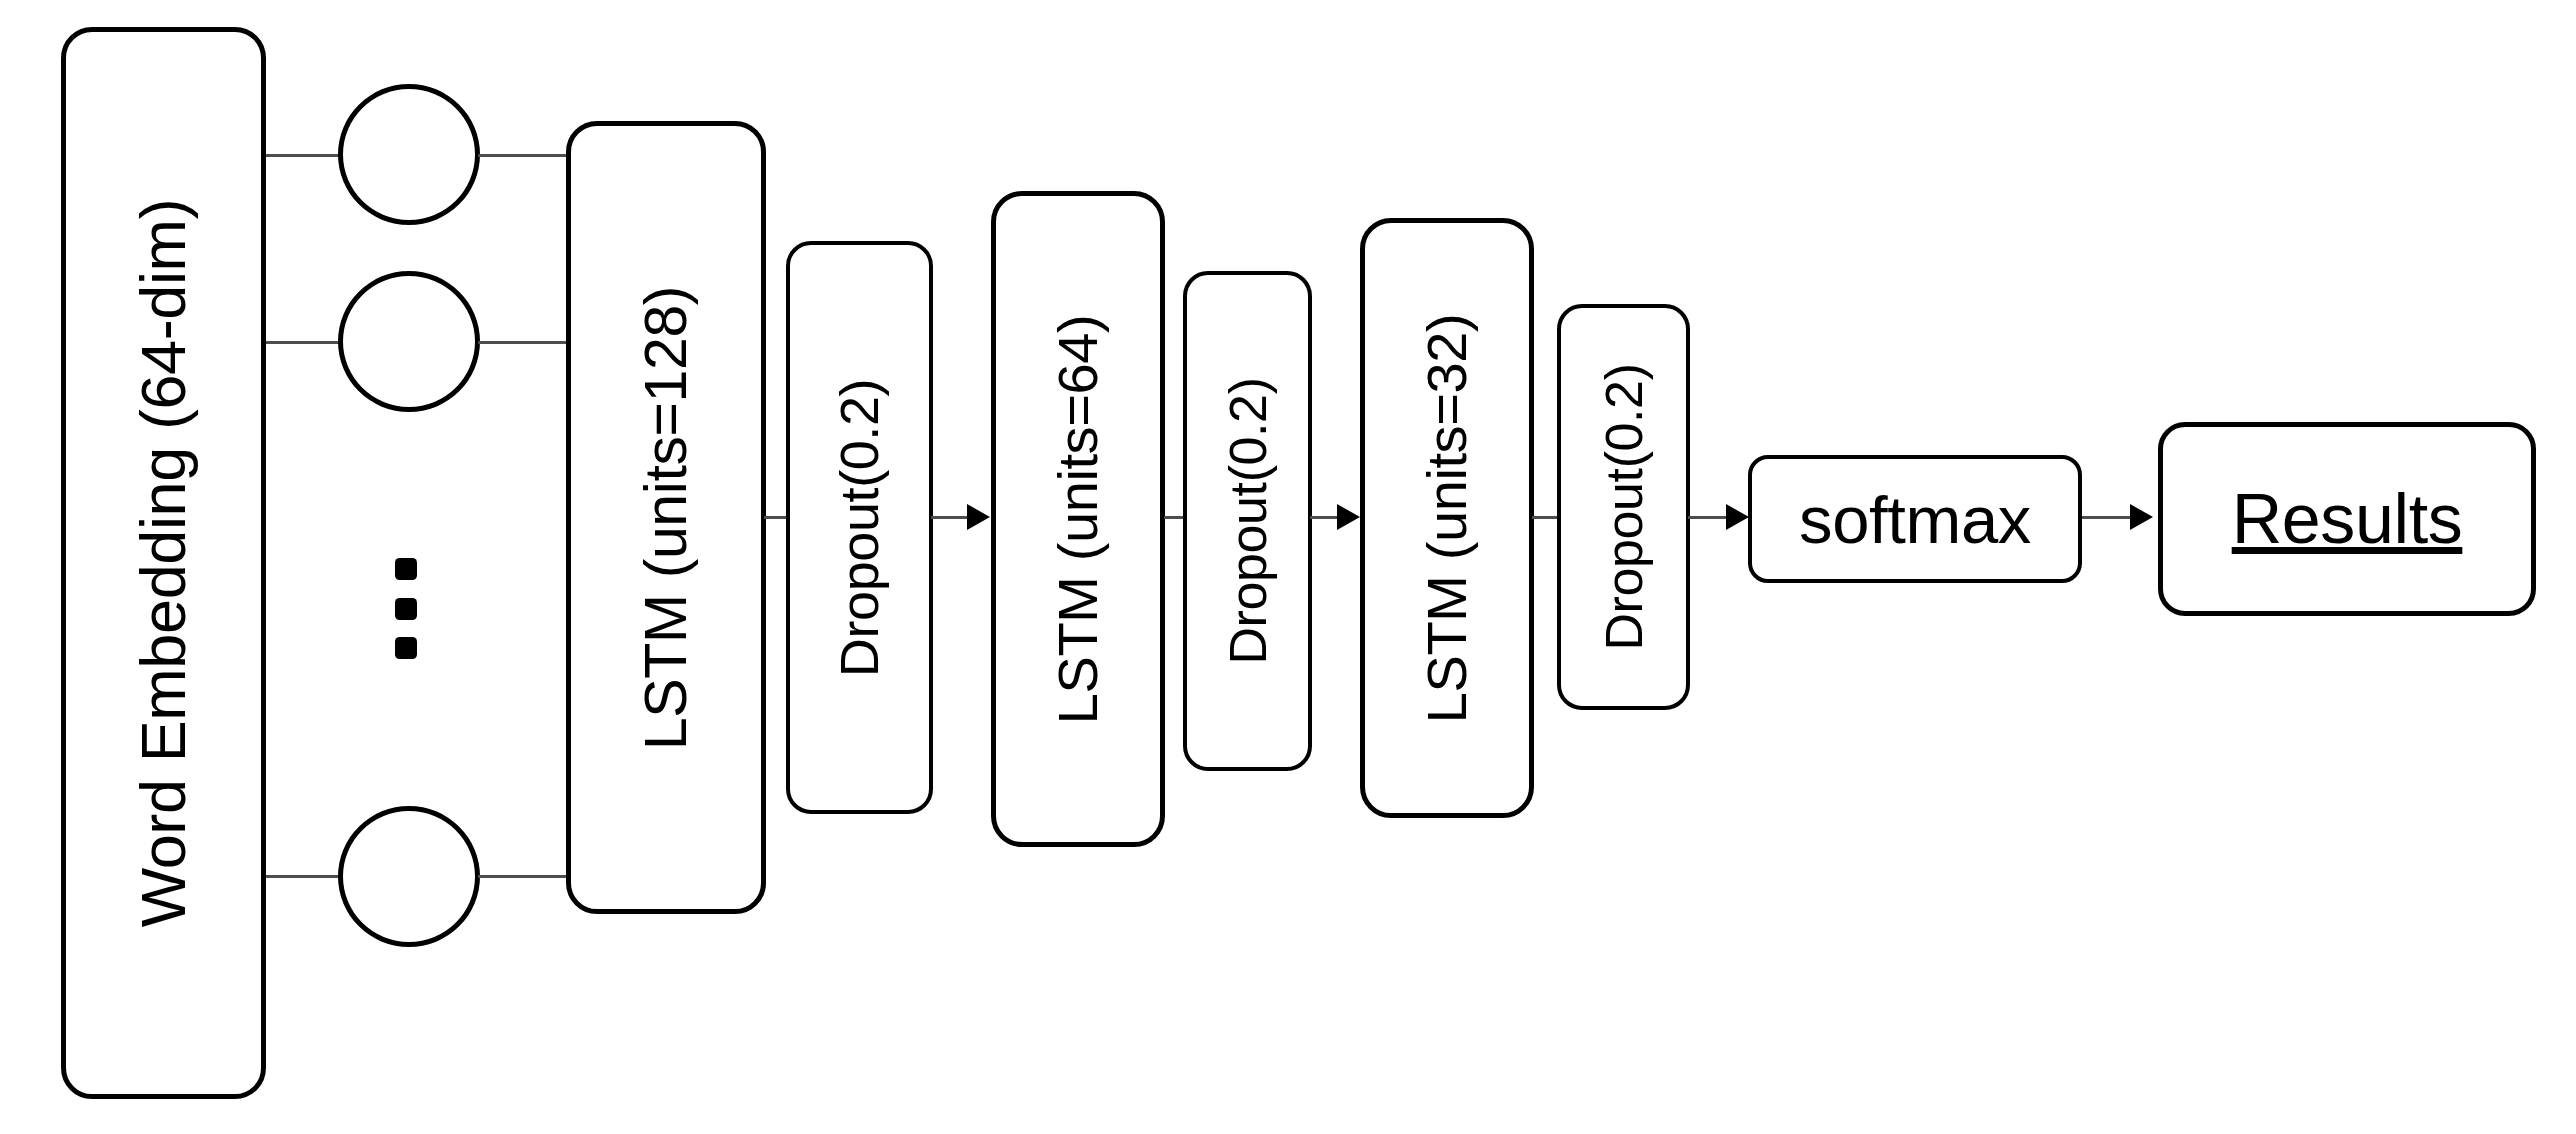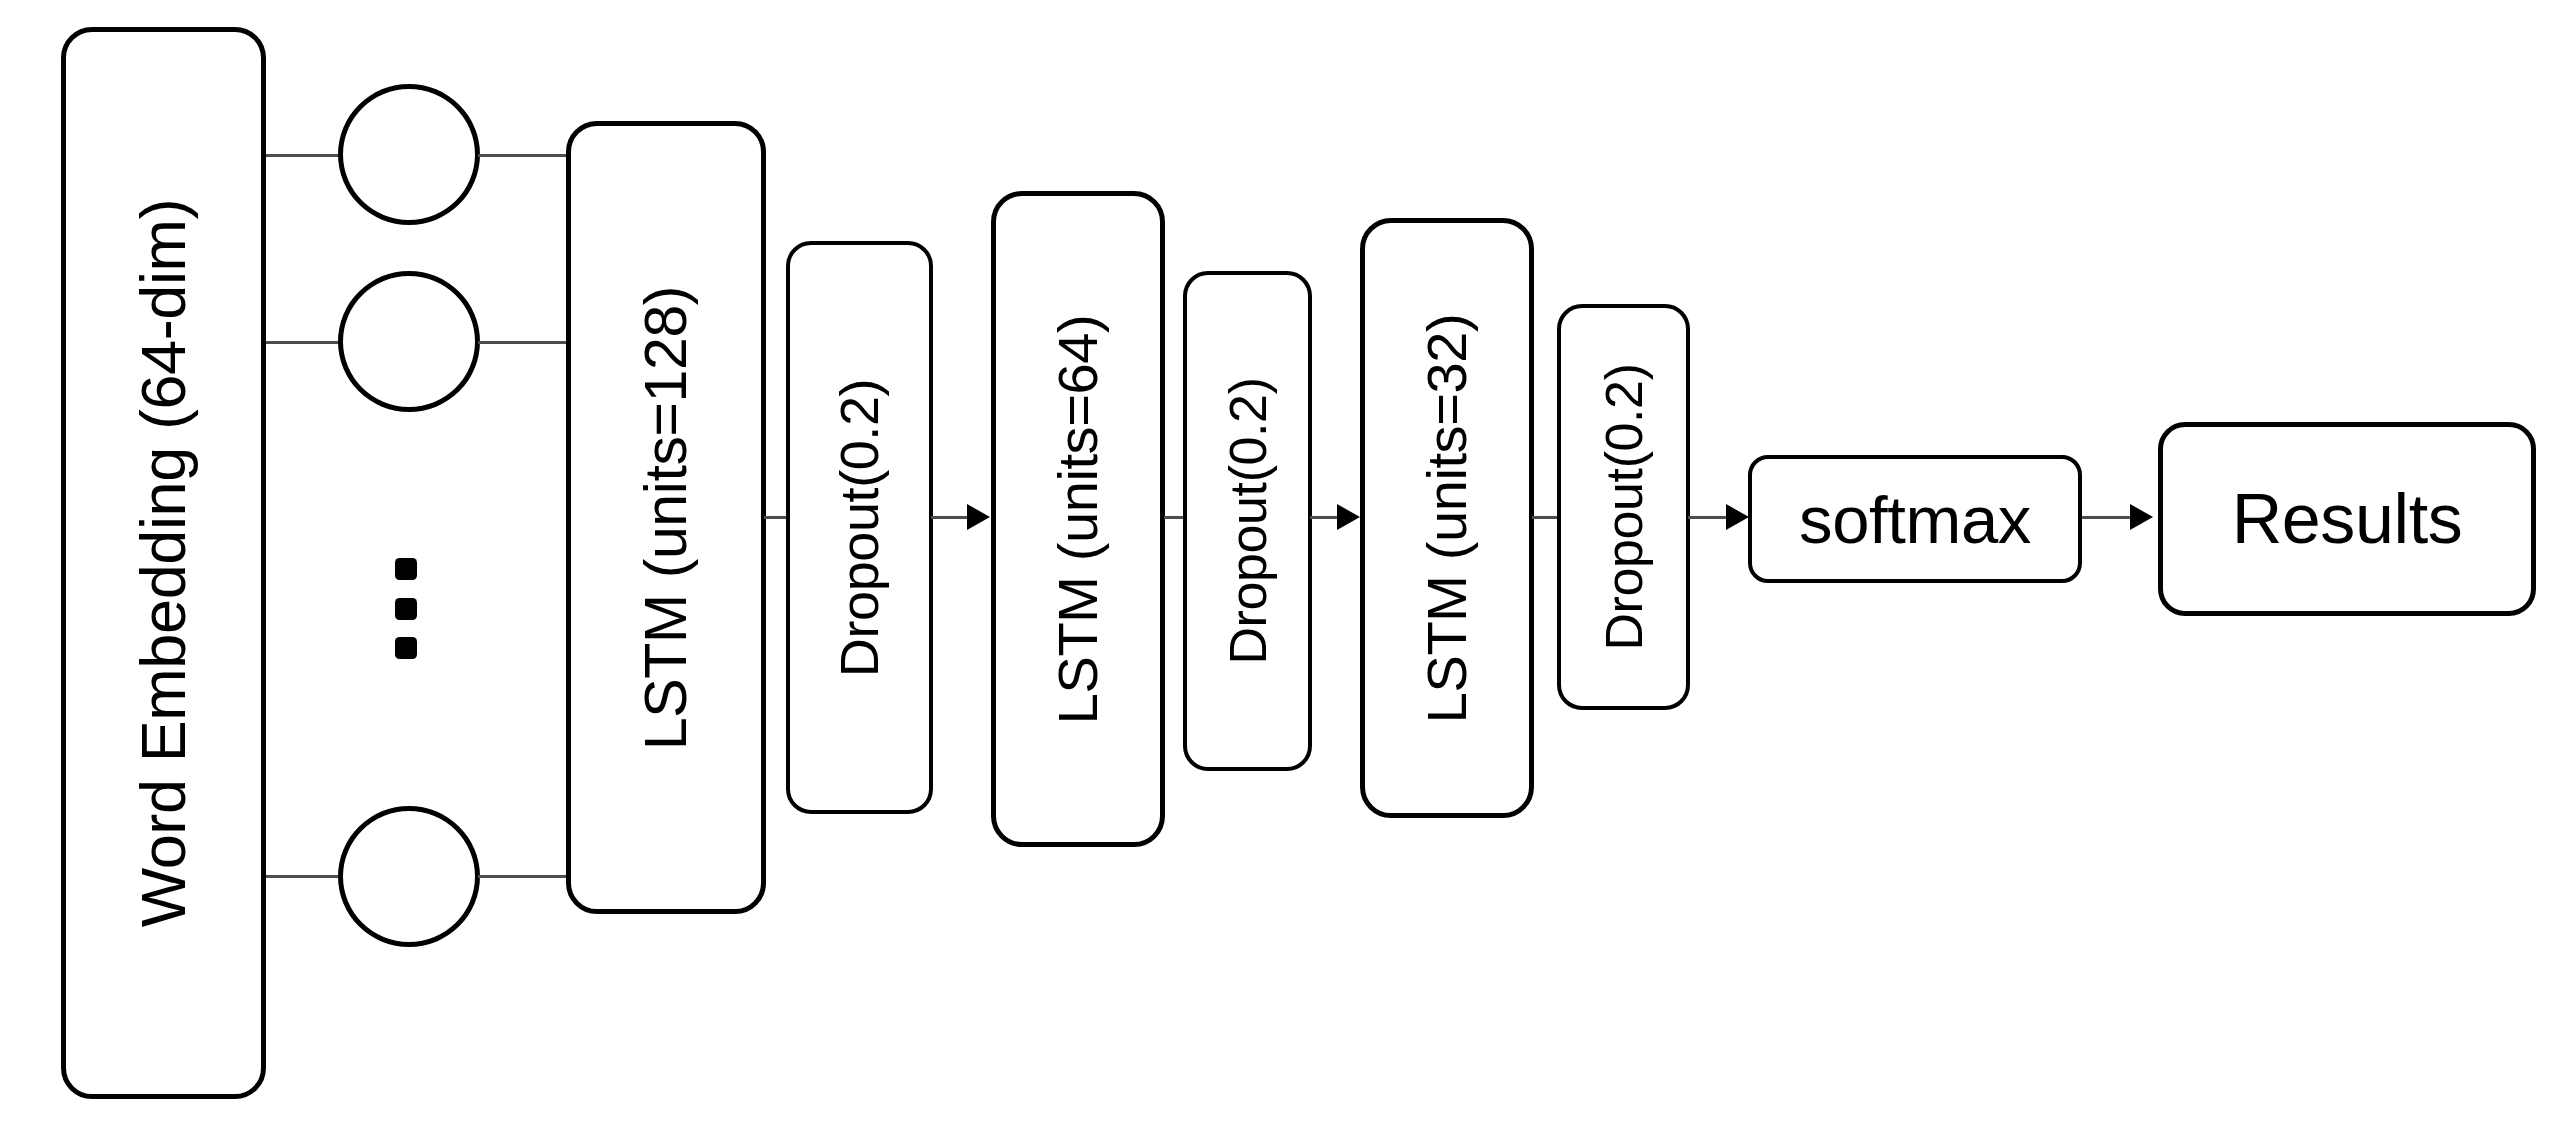--- a/index.html
+++ b/index.html
@@ -134,17 +134,17 @@
   <div class="arrowhead" style="left:1726px; top:504px;"></div>
 
   <div class="node thin" style="left:1748px; top:455px; width:334px; height:128px; border-radius:20px;">
     <div class="label" style="font-size:67px;">softmax</div>
   </div>
 
   <div class="wire" style="left:2082px; top:516px; width:52px;"></div>
   <div class="arrowhead" style="left:2130px; top:504px;"></div>
 
   <div class="node" style="left:2158px; top:422px; width:378px; height:194px; border-radius:27px;">
-    <div class="label" style="font-size:70px;">Results</div>
+    <div class="label" style="font-size:70px;text-decoration:underline;">Results</div>
   </div>
 
 </div>
 
 
 </body></html>

